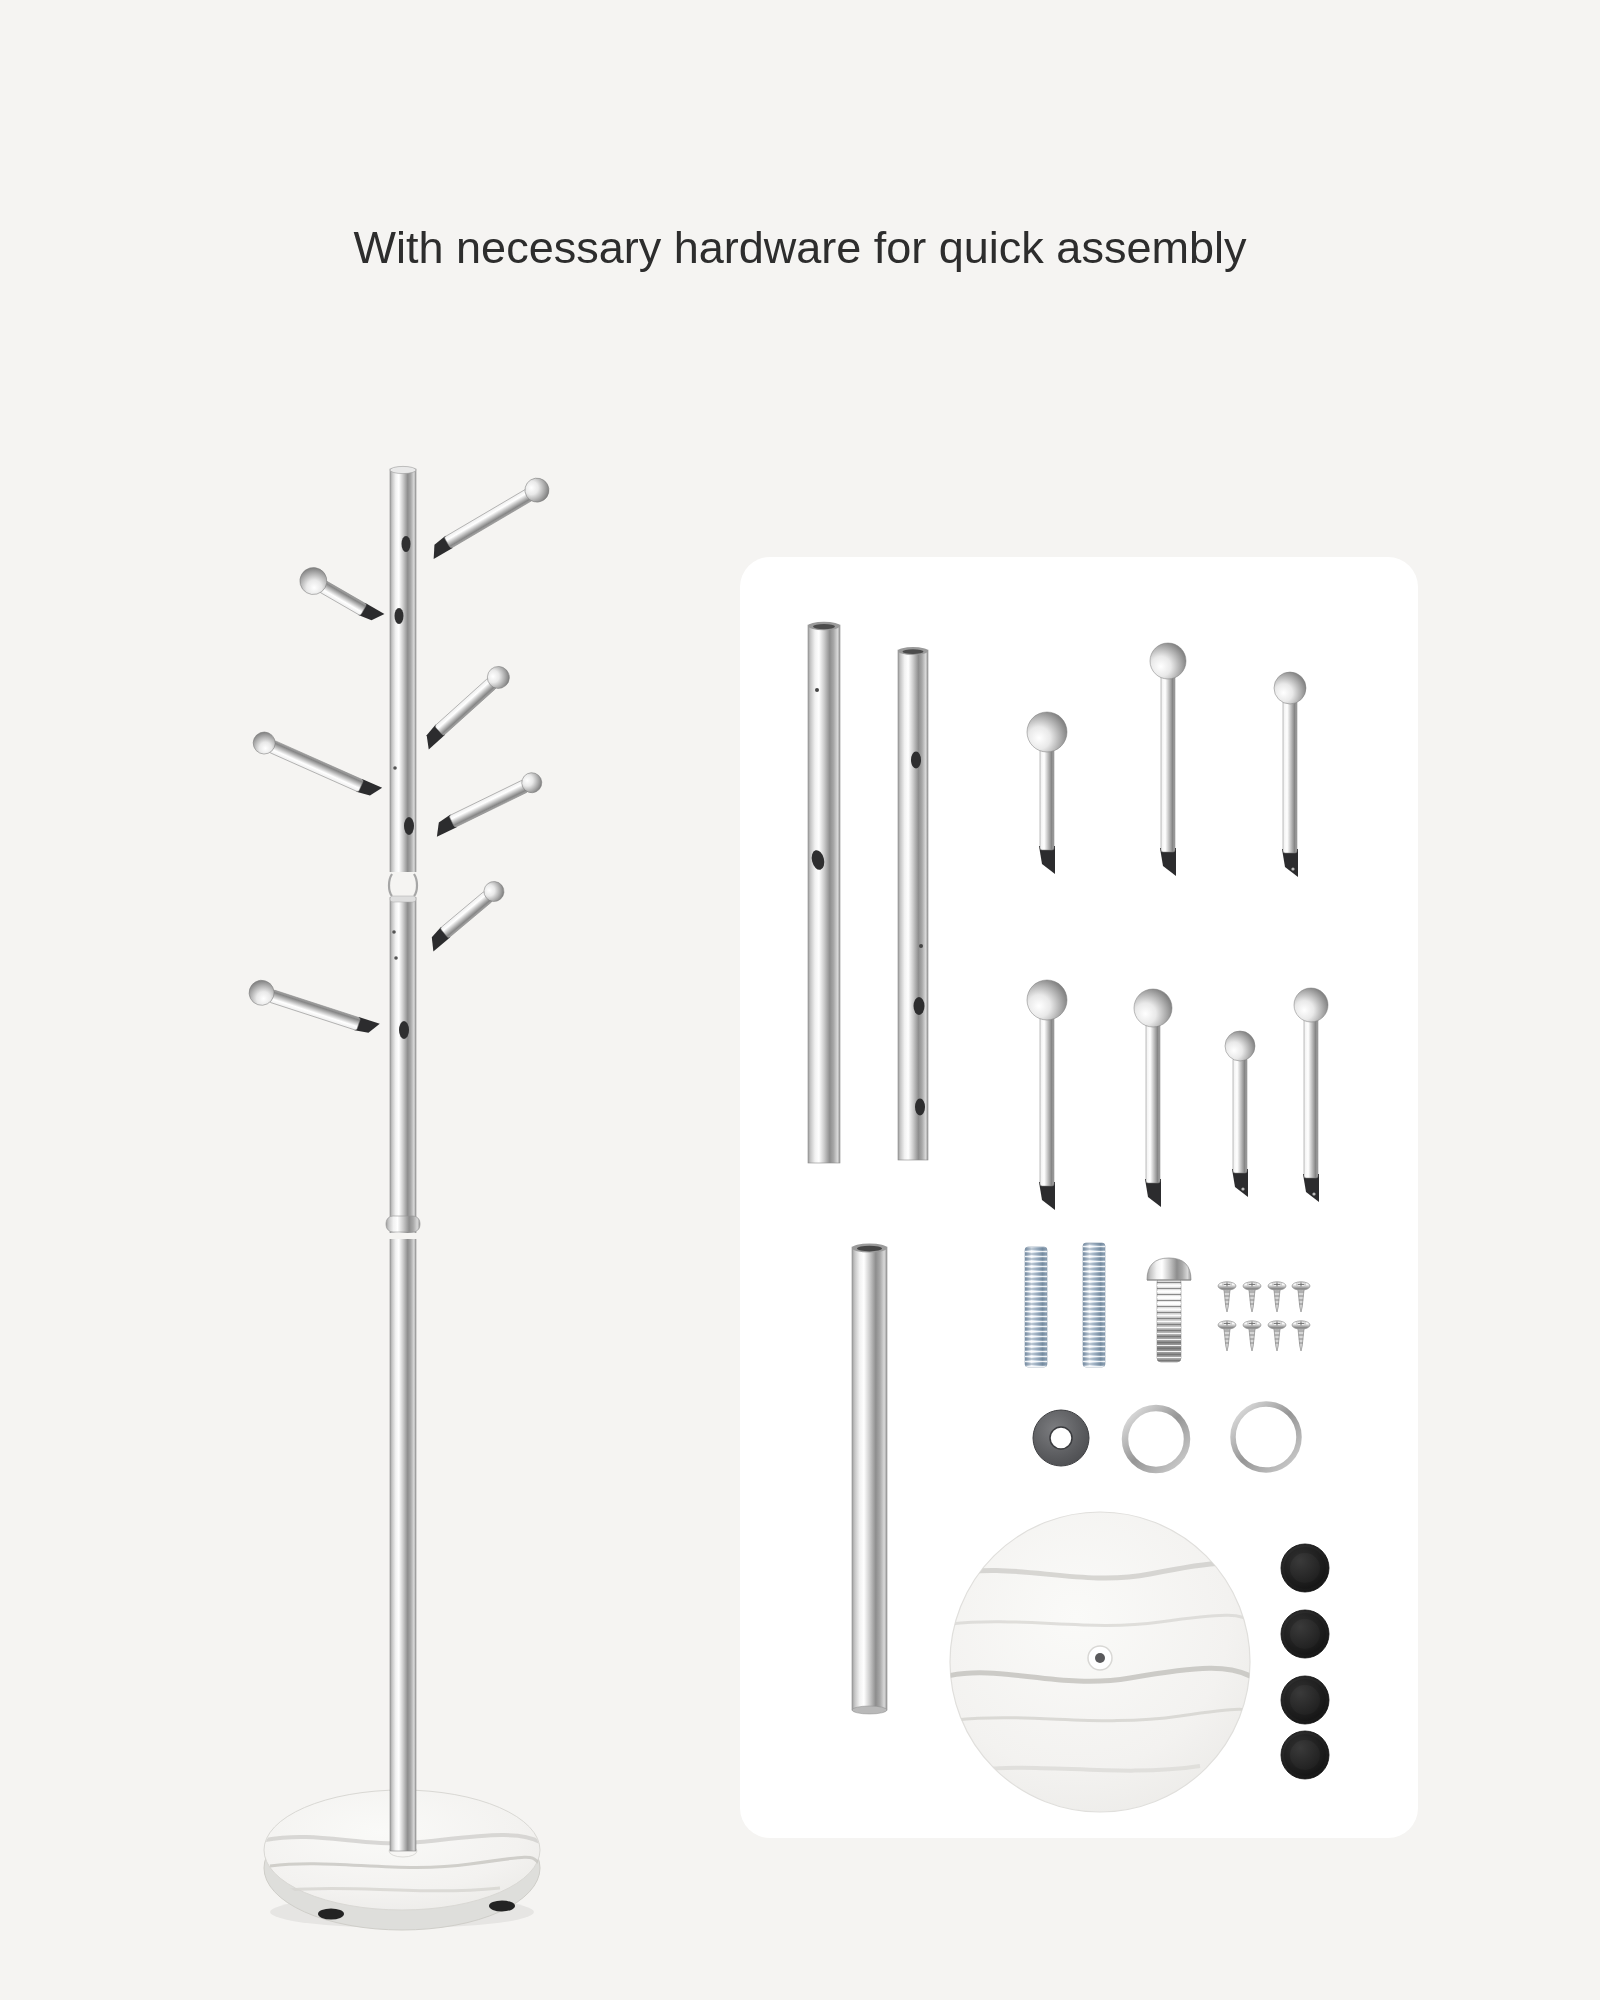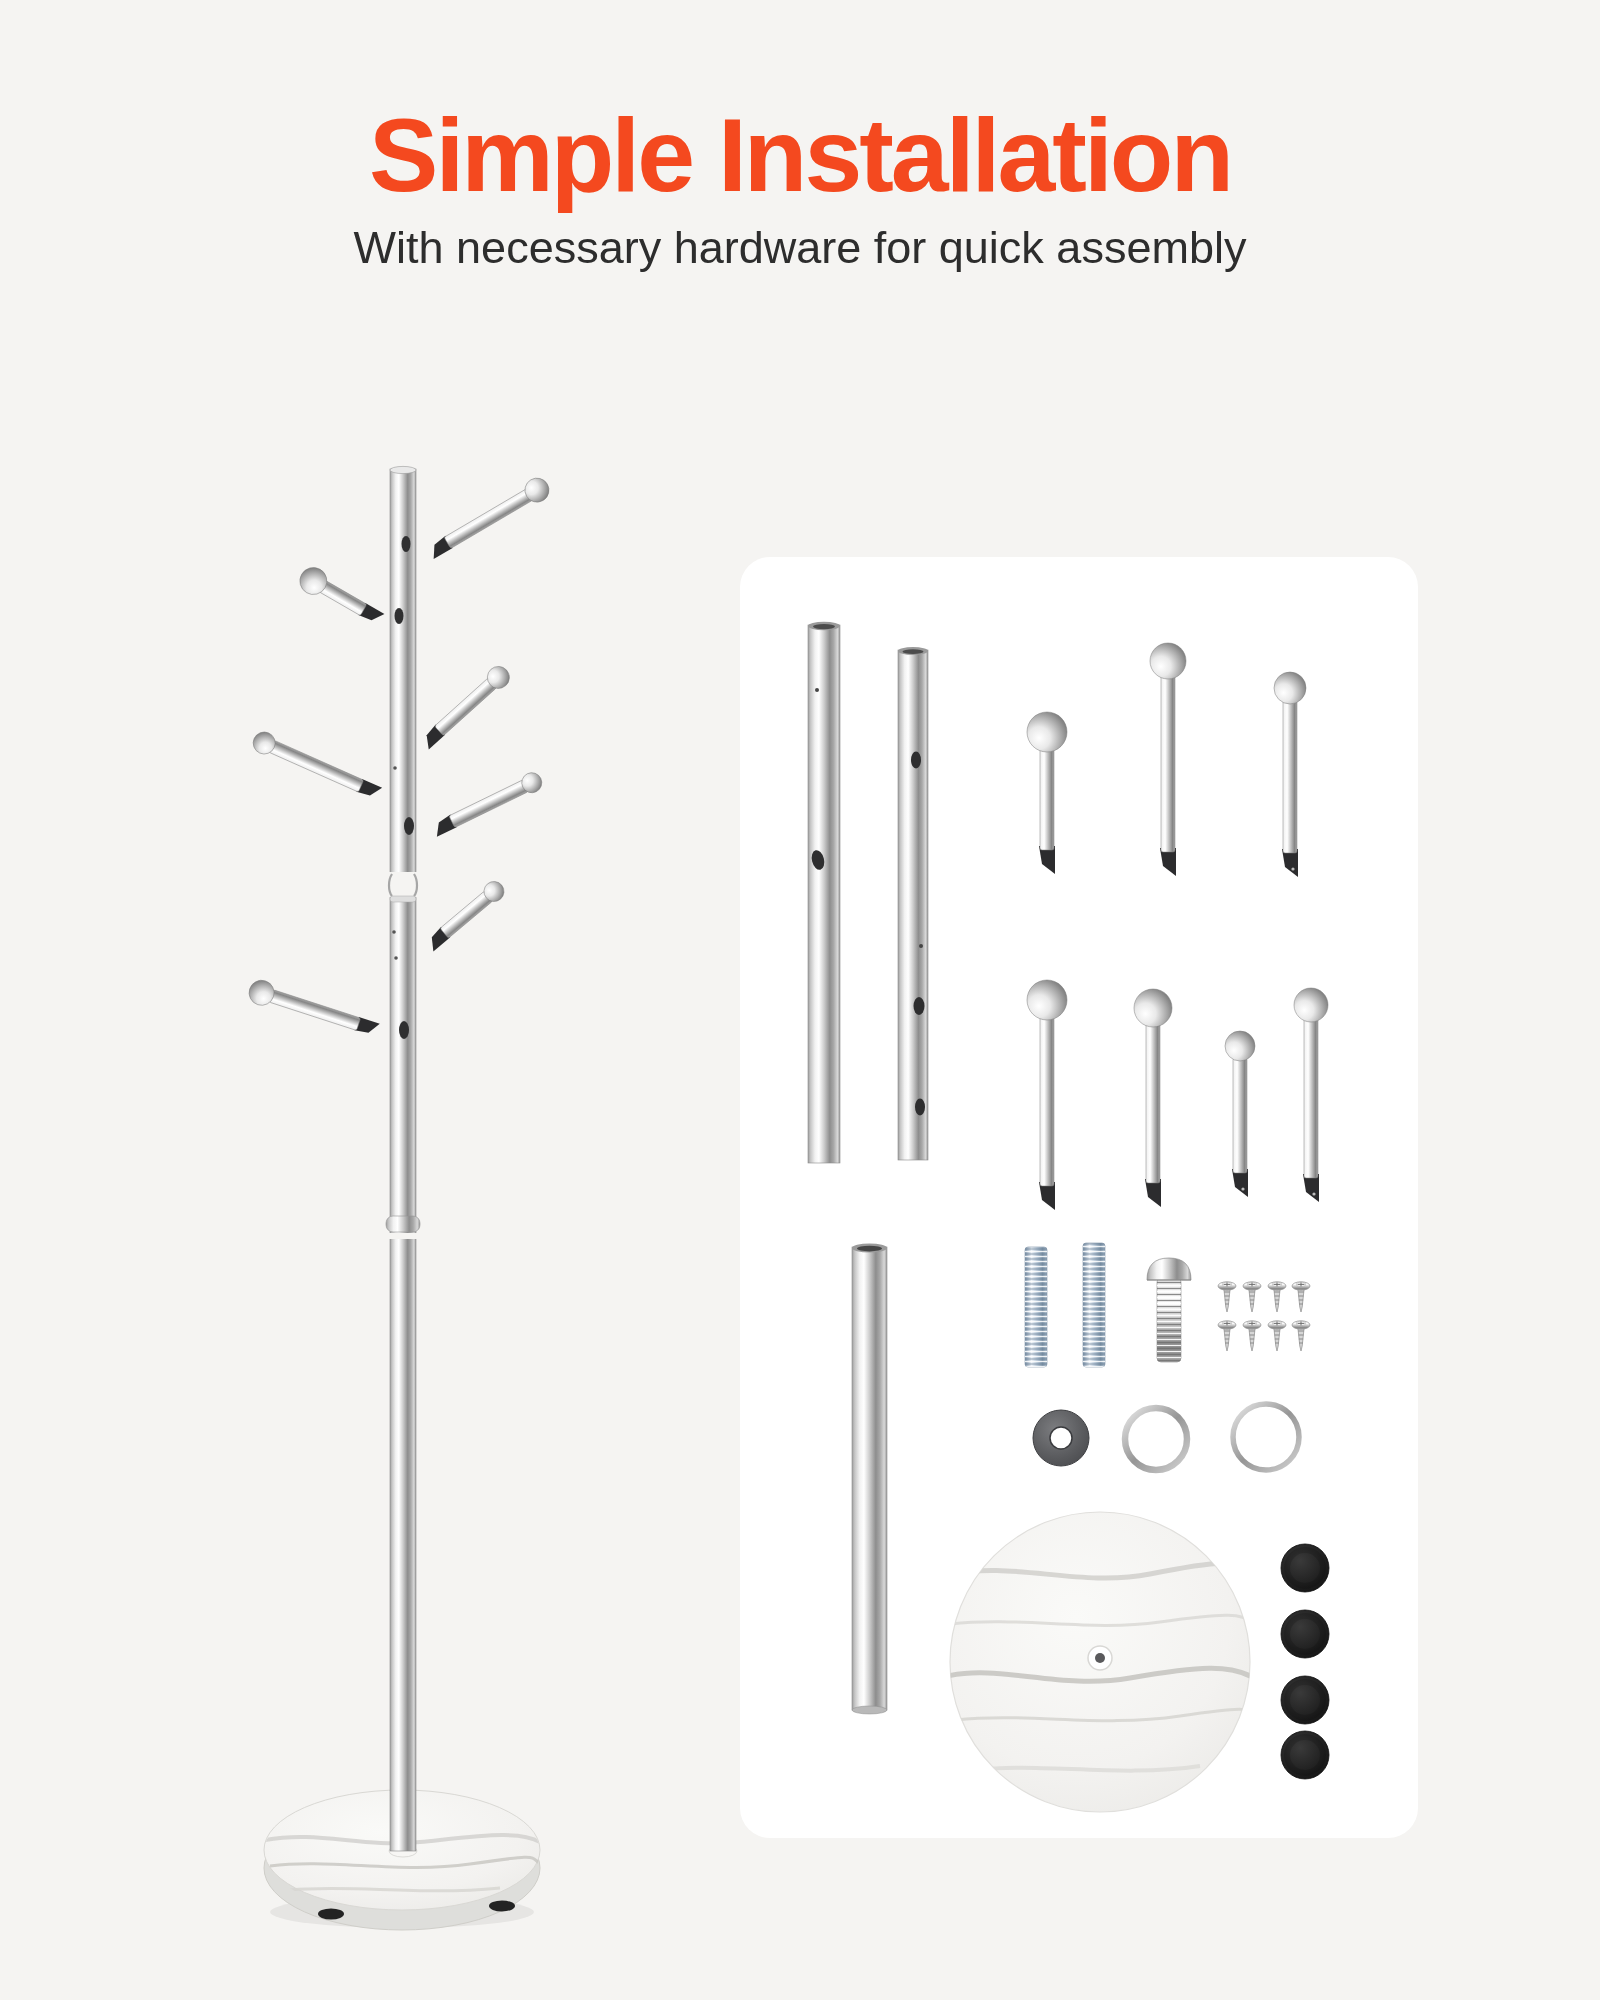--- a/index.html
+++ b/index.html
@@ -19,21 +19,20 @@
     font-size:45px;font-weight:400;letter-spacing:0px;
     color:#2d2d2d;text-align:center;white-space:nowrap;
   }
   svg{position:absolute;left:0;top:0;}
 </style>
 </head>
 <body style="background: rgb(245, 244, 242);">
 
 <div class="stage">
 
-  <div class="title" style="color: rgb(244, 73, 31);">Simple Installation</div>
   <div class="subtitle" style="color: rgb(45, 45, 45);">With necessary hardware for quick assembly</div>
 
   <svg width="1600" height="2000" viewBox="0 0 1600 2000">
     <defs>
 
       <linearGradient id="gChromeH" x1="0" y1="0" x2="1" y2="0">
         <stop offset="0" stop-color="#9e9e9e"></stop>
           <stop offset="0.08" stop-color="#c6c6c6"></stop>
         <stop offset="0.22" stop-color="#f2f2f2"></stop>
           <stop offset="0.34" stop-color="#ffffff"></stop>

